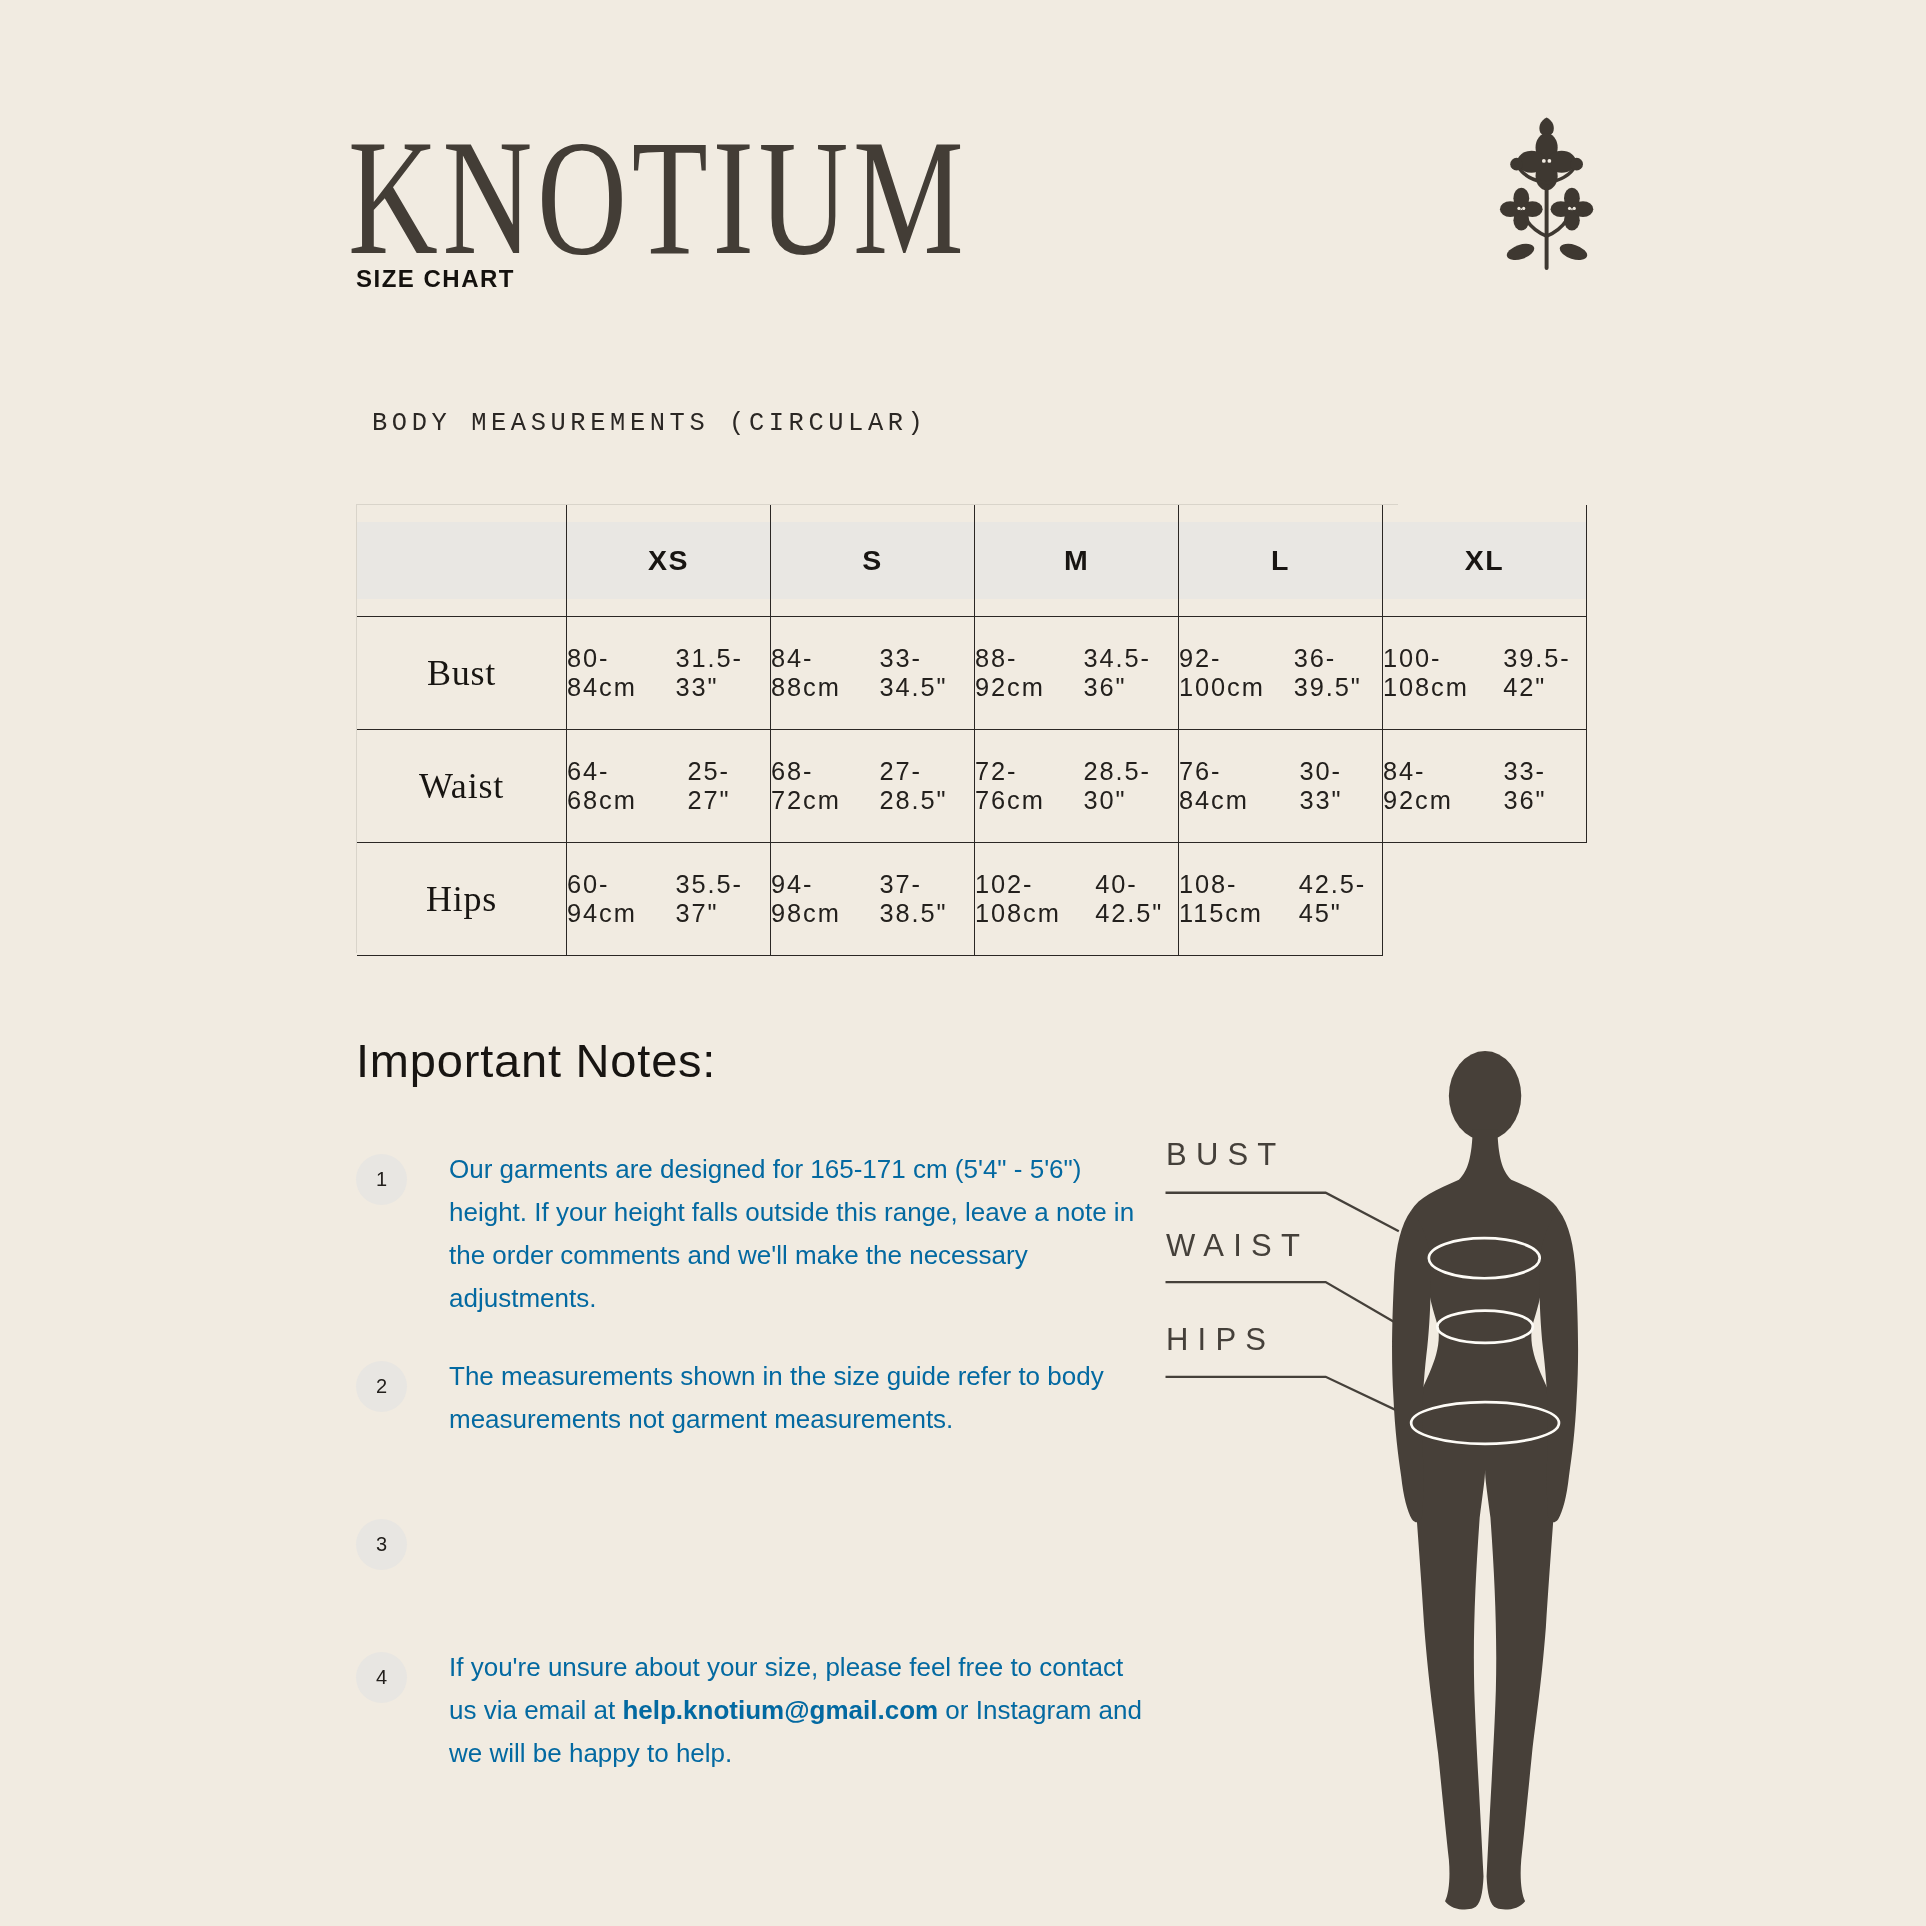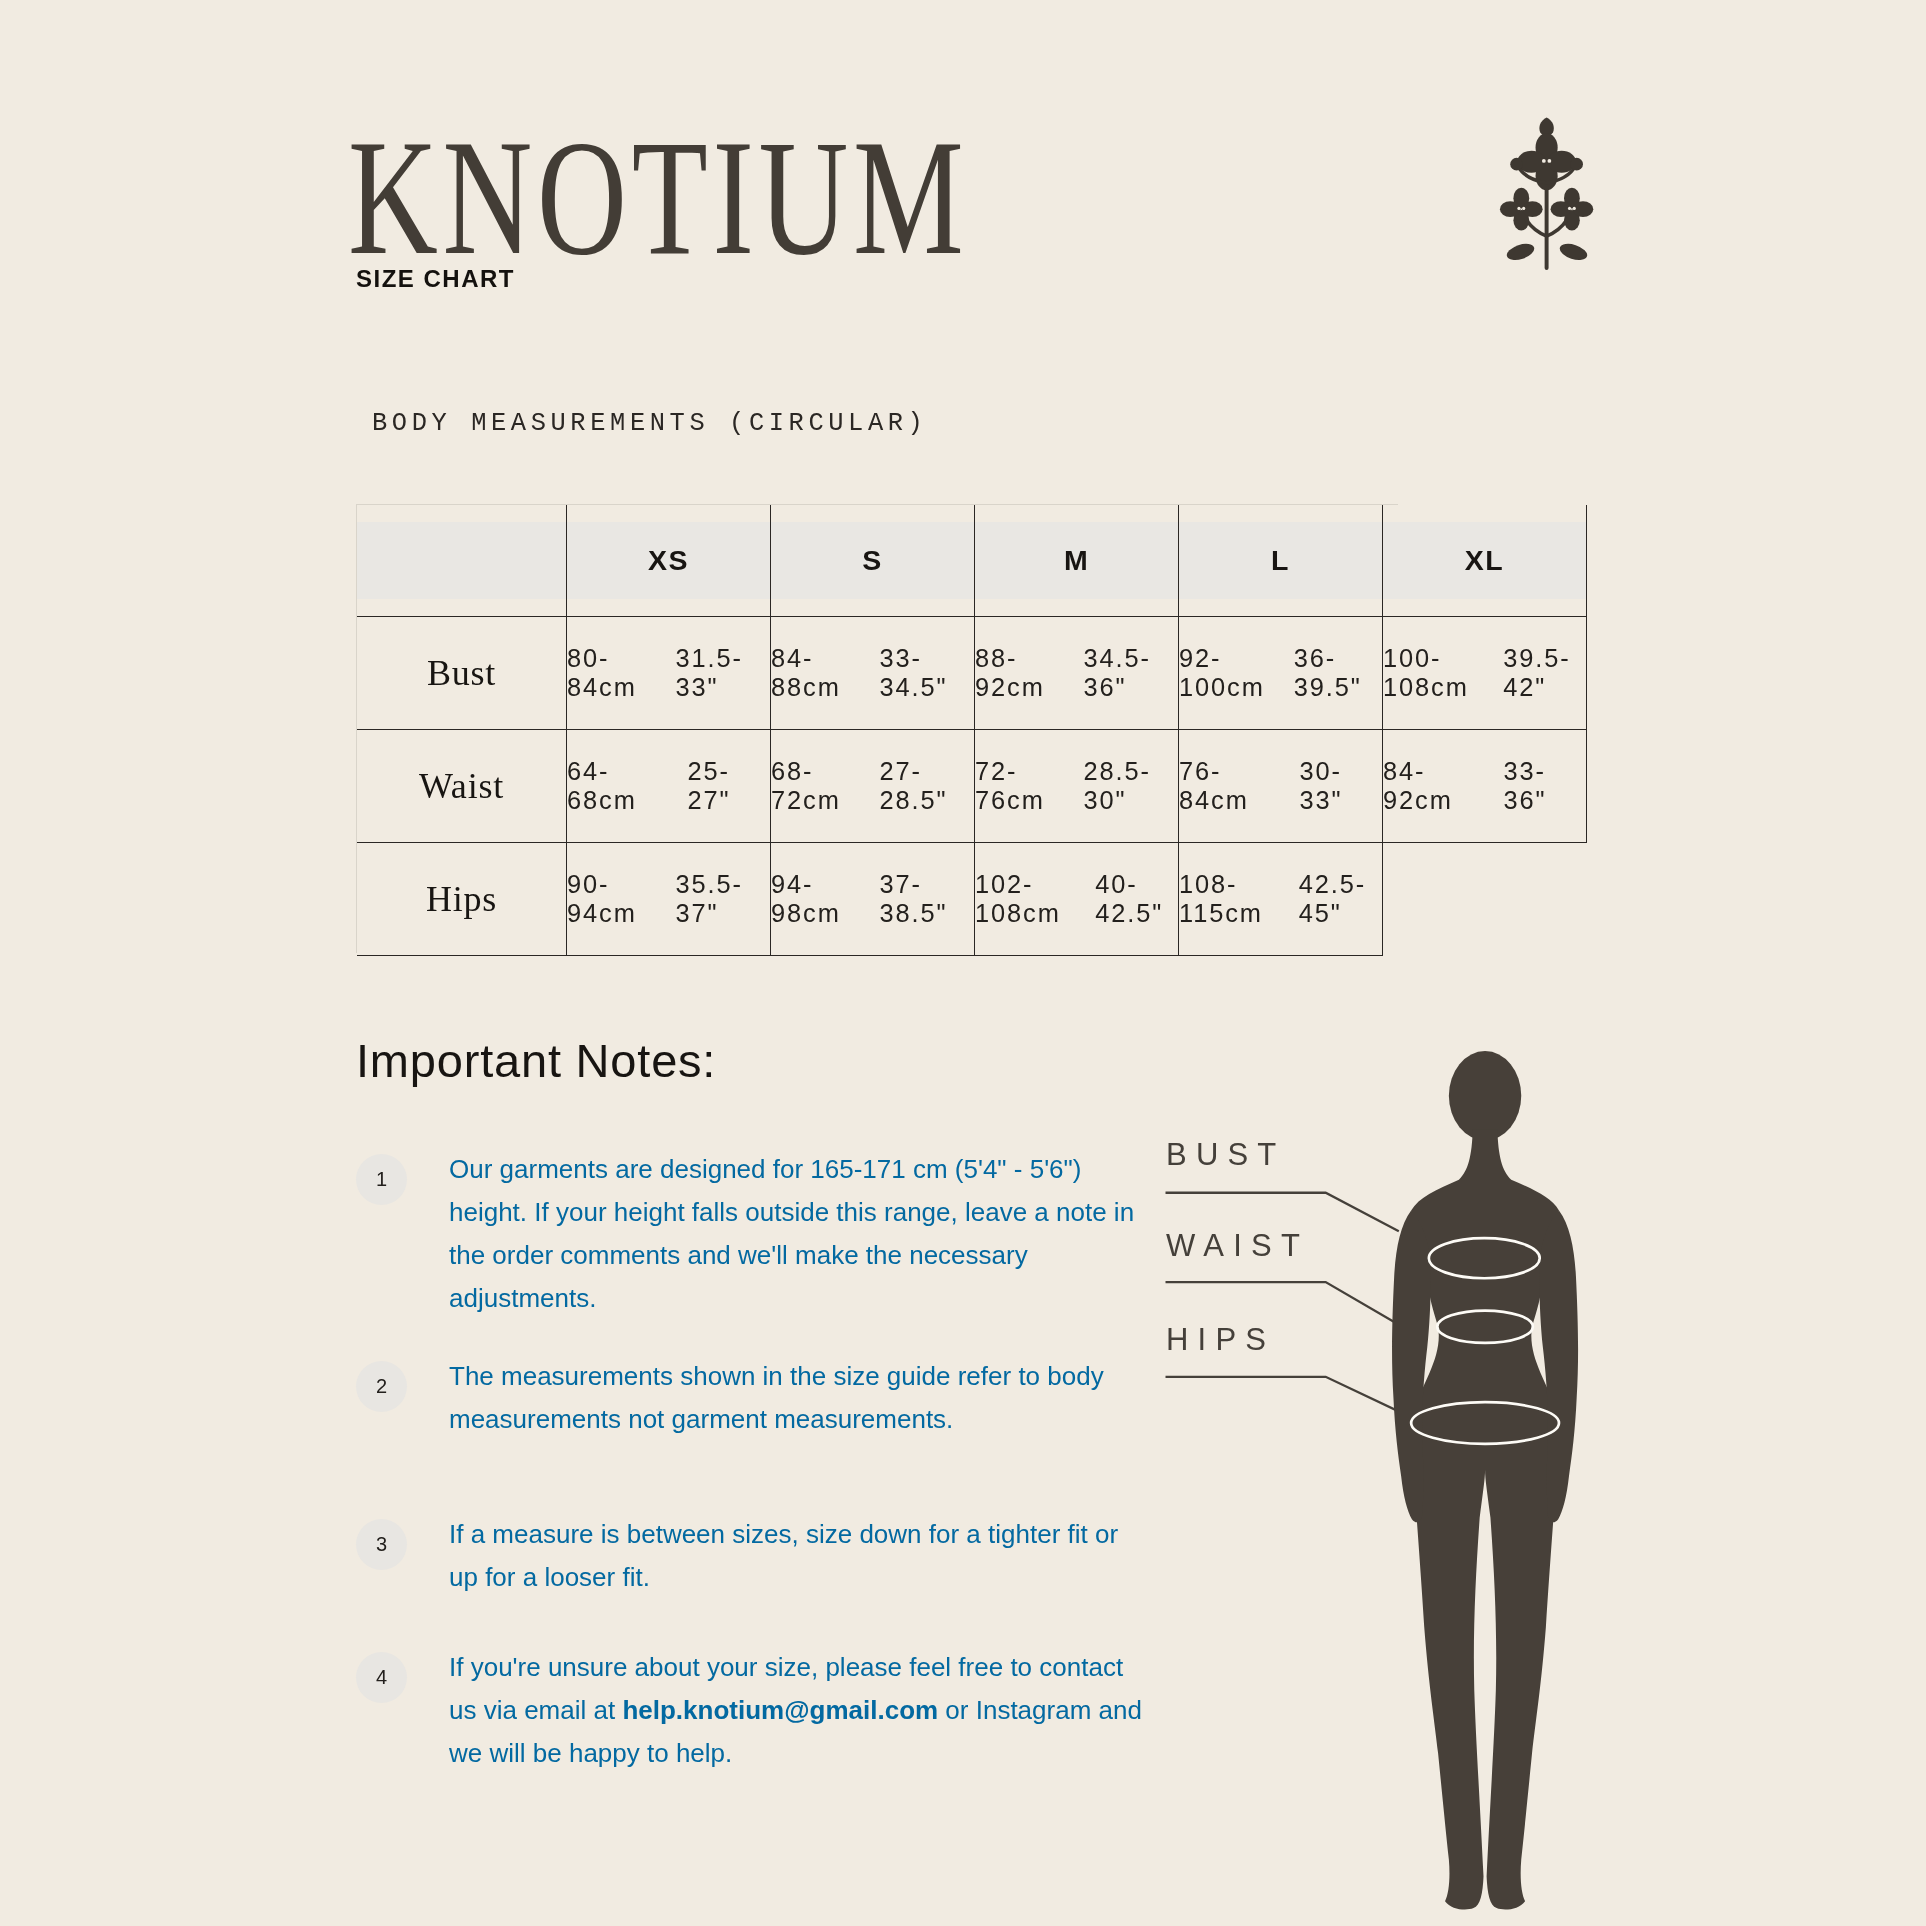--- a/index.html
+++ b/index.html
@@ -197,21 +197,21 @@
     <span>76-84cm</span>
     <span>30-33"</span>
   </div>
   <div class="cell">
     <span>84-92cm</span>
     <span>33-36"</span>
   </div>
 
   <div class="rlabel">Hips</div>
   <div class="cell">
-    <span>90-94cm</span>
+    <span>60-94cm</span>
     <span>35.5-37"</span>
   </div>
   <div class="cell">
     <span>94-98cm</span>
     <span>37-38.5"</span>
   </div>
   <div class="cell">
     <span>102-108cm</span>
     <span>40-42.5"</span>
   </div>
@@ -234,21 +234,20 @@
   <div class="badge">
     <span>2</span>
   </div>
   <p class="note-text">The measurements shown in the size guide refer to body measurements not garment measurements.</p>
 </div>
 
 <div class="abs note n3">
   <div class="badge">
     <span>3</span>
   </div>
-  <p class="note-text">If a measure is between sizes, size down for a tighter fit or up for a looser fit.</p>
 </div>
 
 <div class="abs note n4">
   <div class="badge">
     <span>4</span>
   </div>
   <p class="note-text"><span>If you're unsure about your size, please feel free to contact us via email at </span><span class="email">help.knotium@gmail.com</span><span> or Instagram and we will be happy to help.</span></p>
 </div>
 
 <div class="abs figure-wrap">

